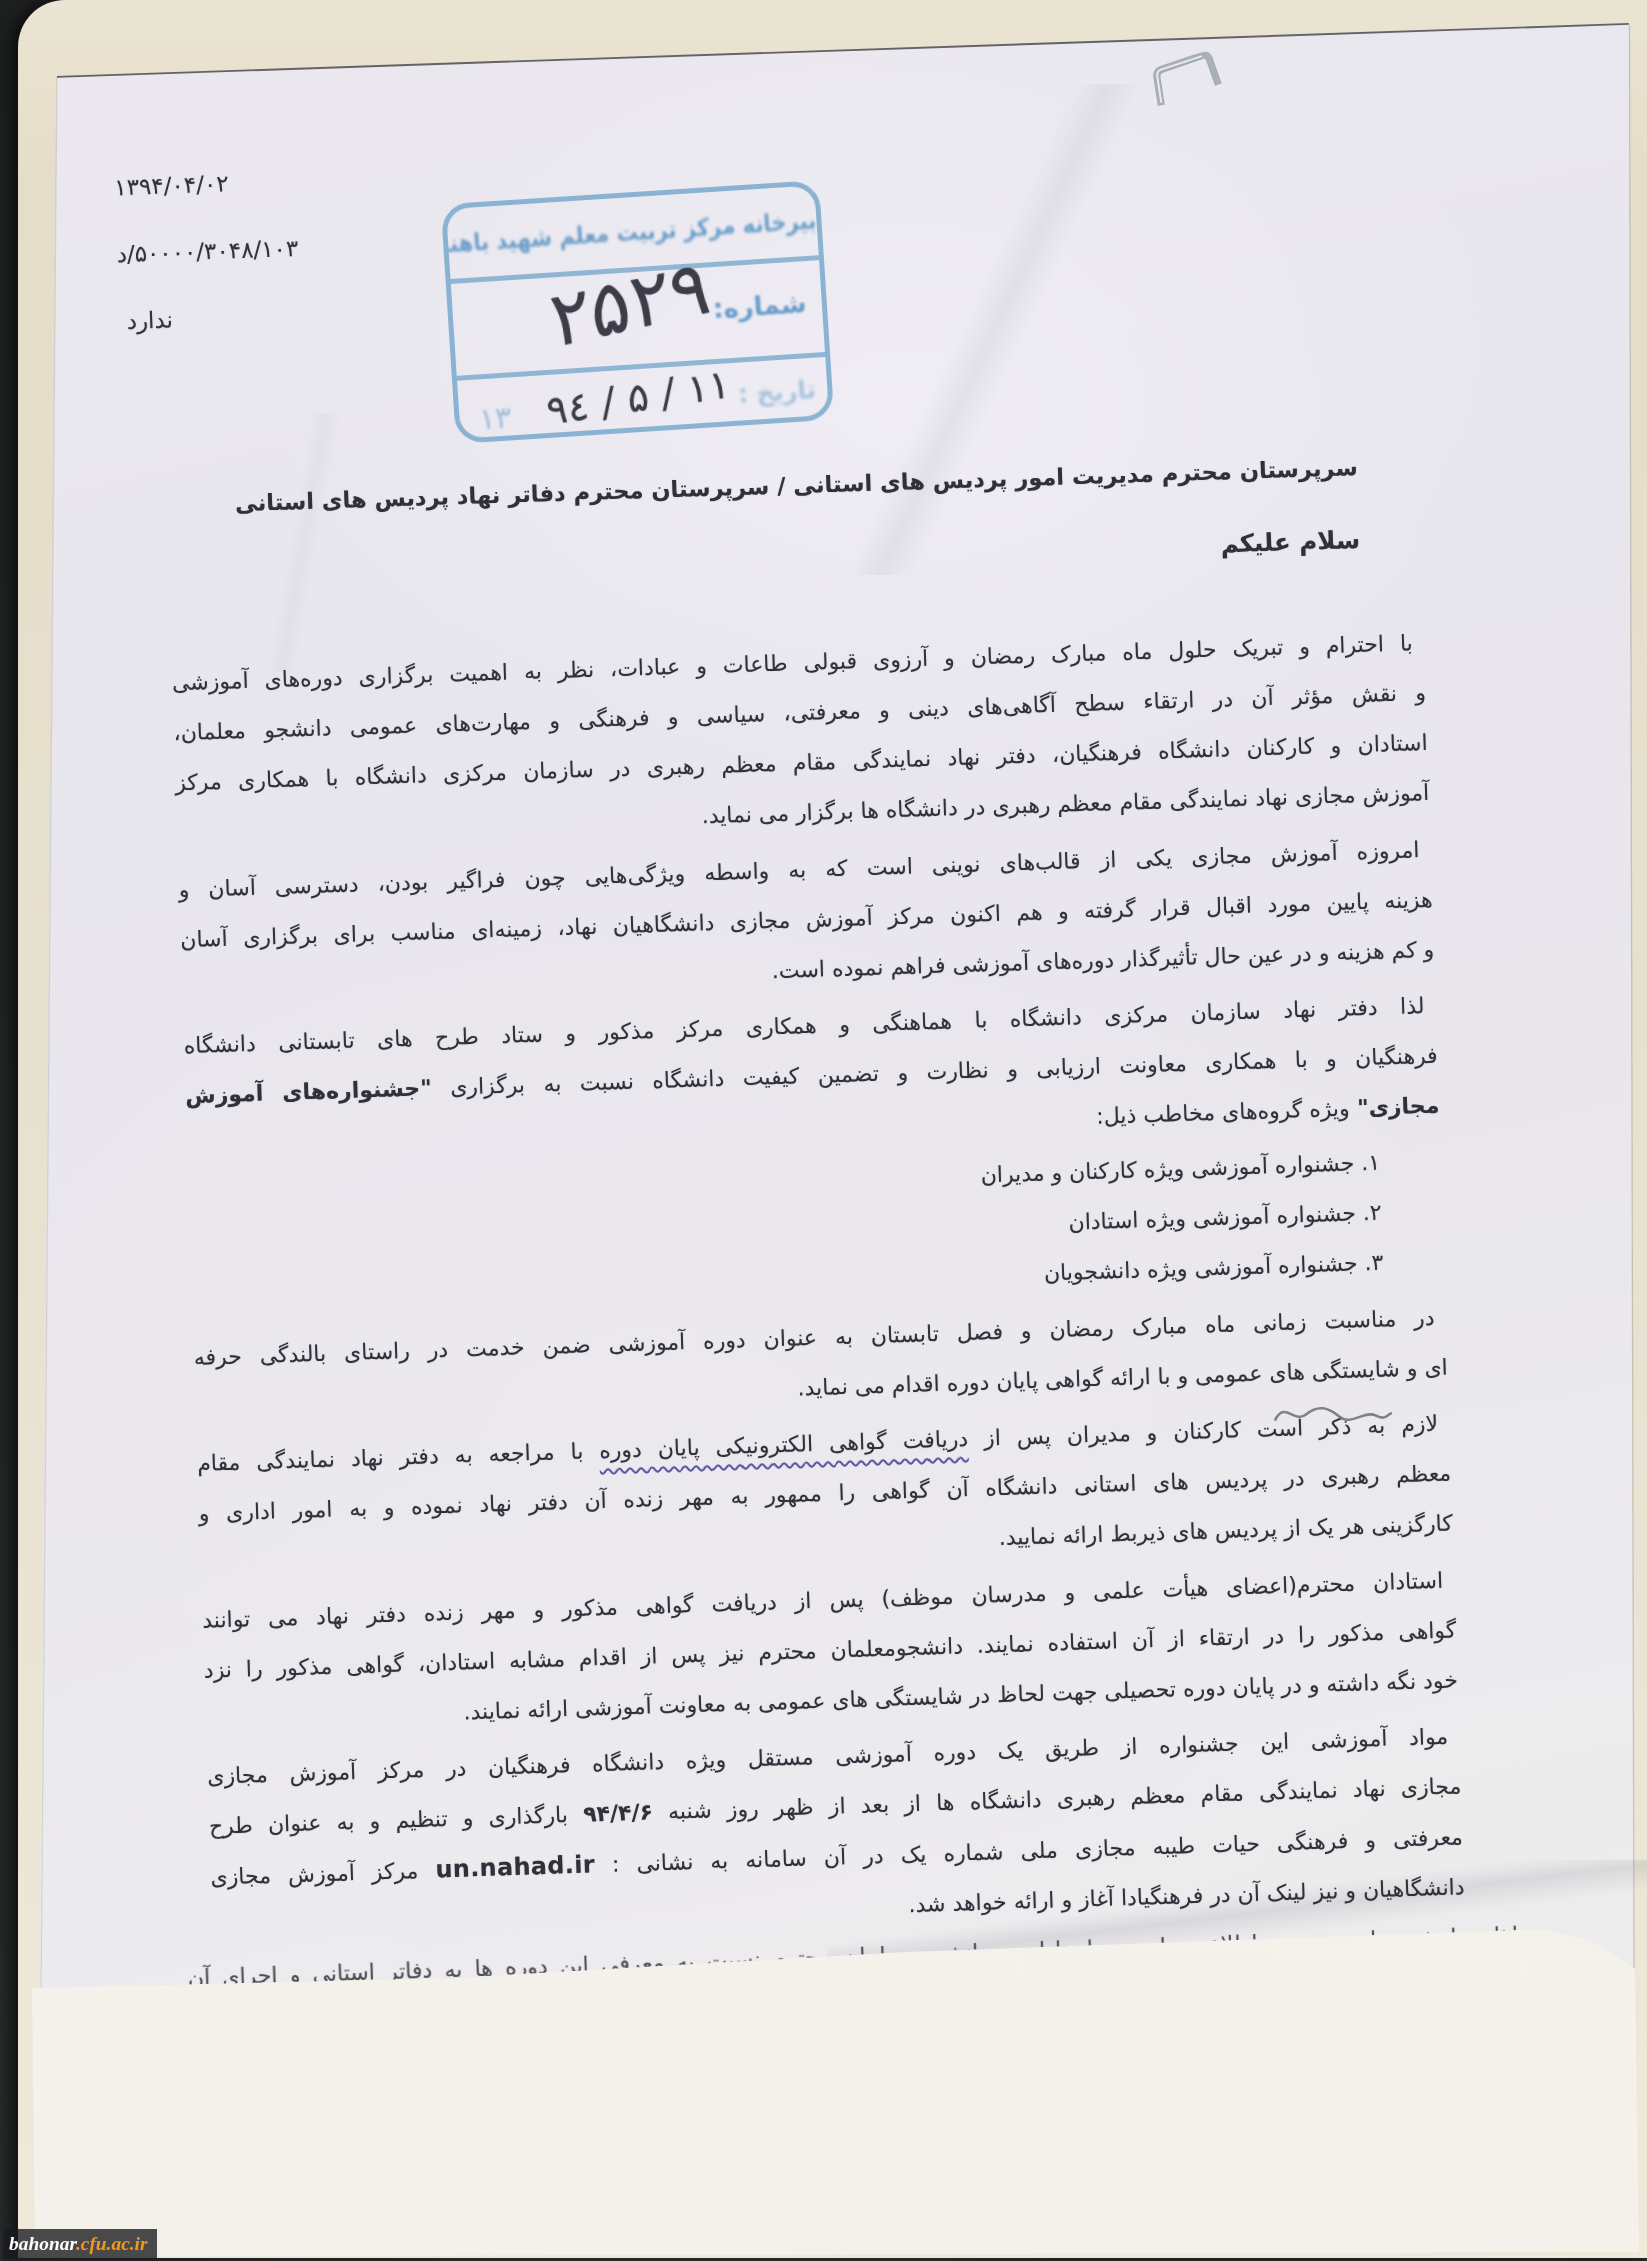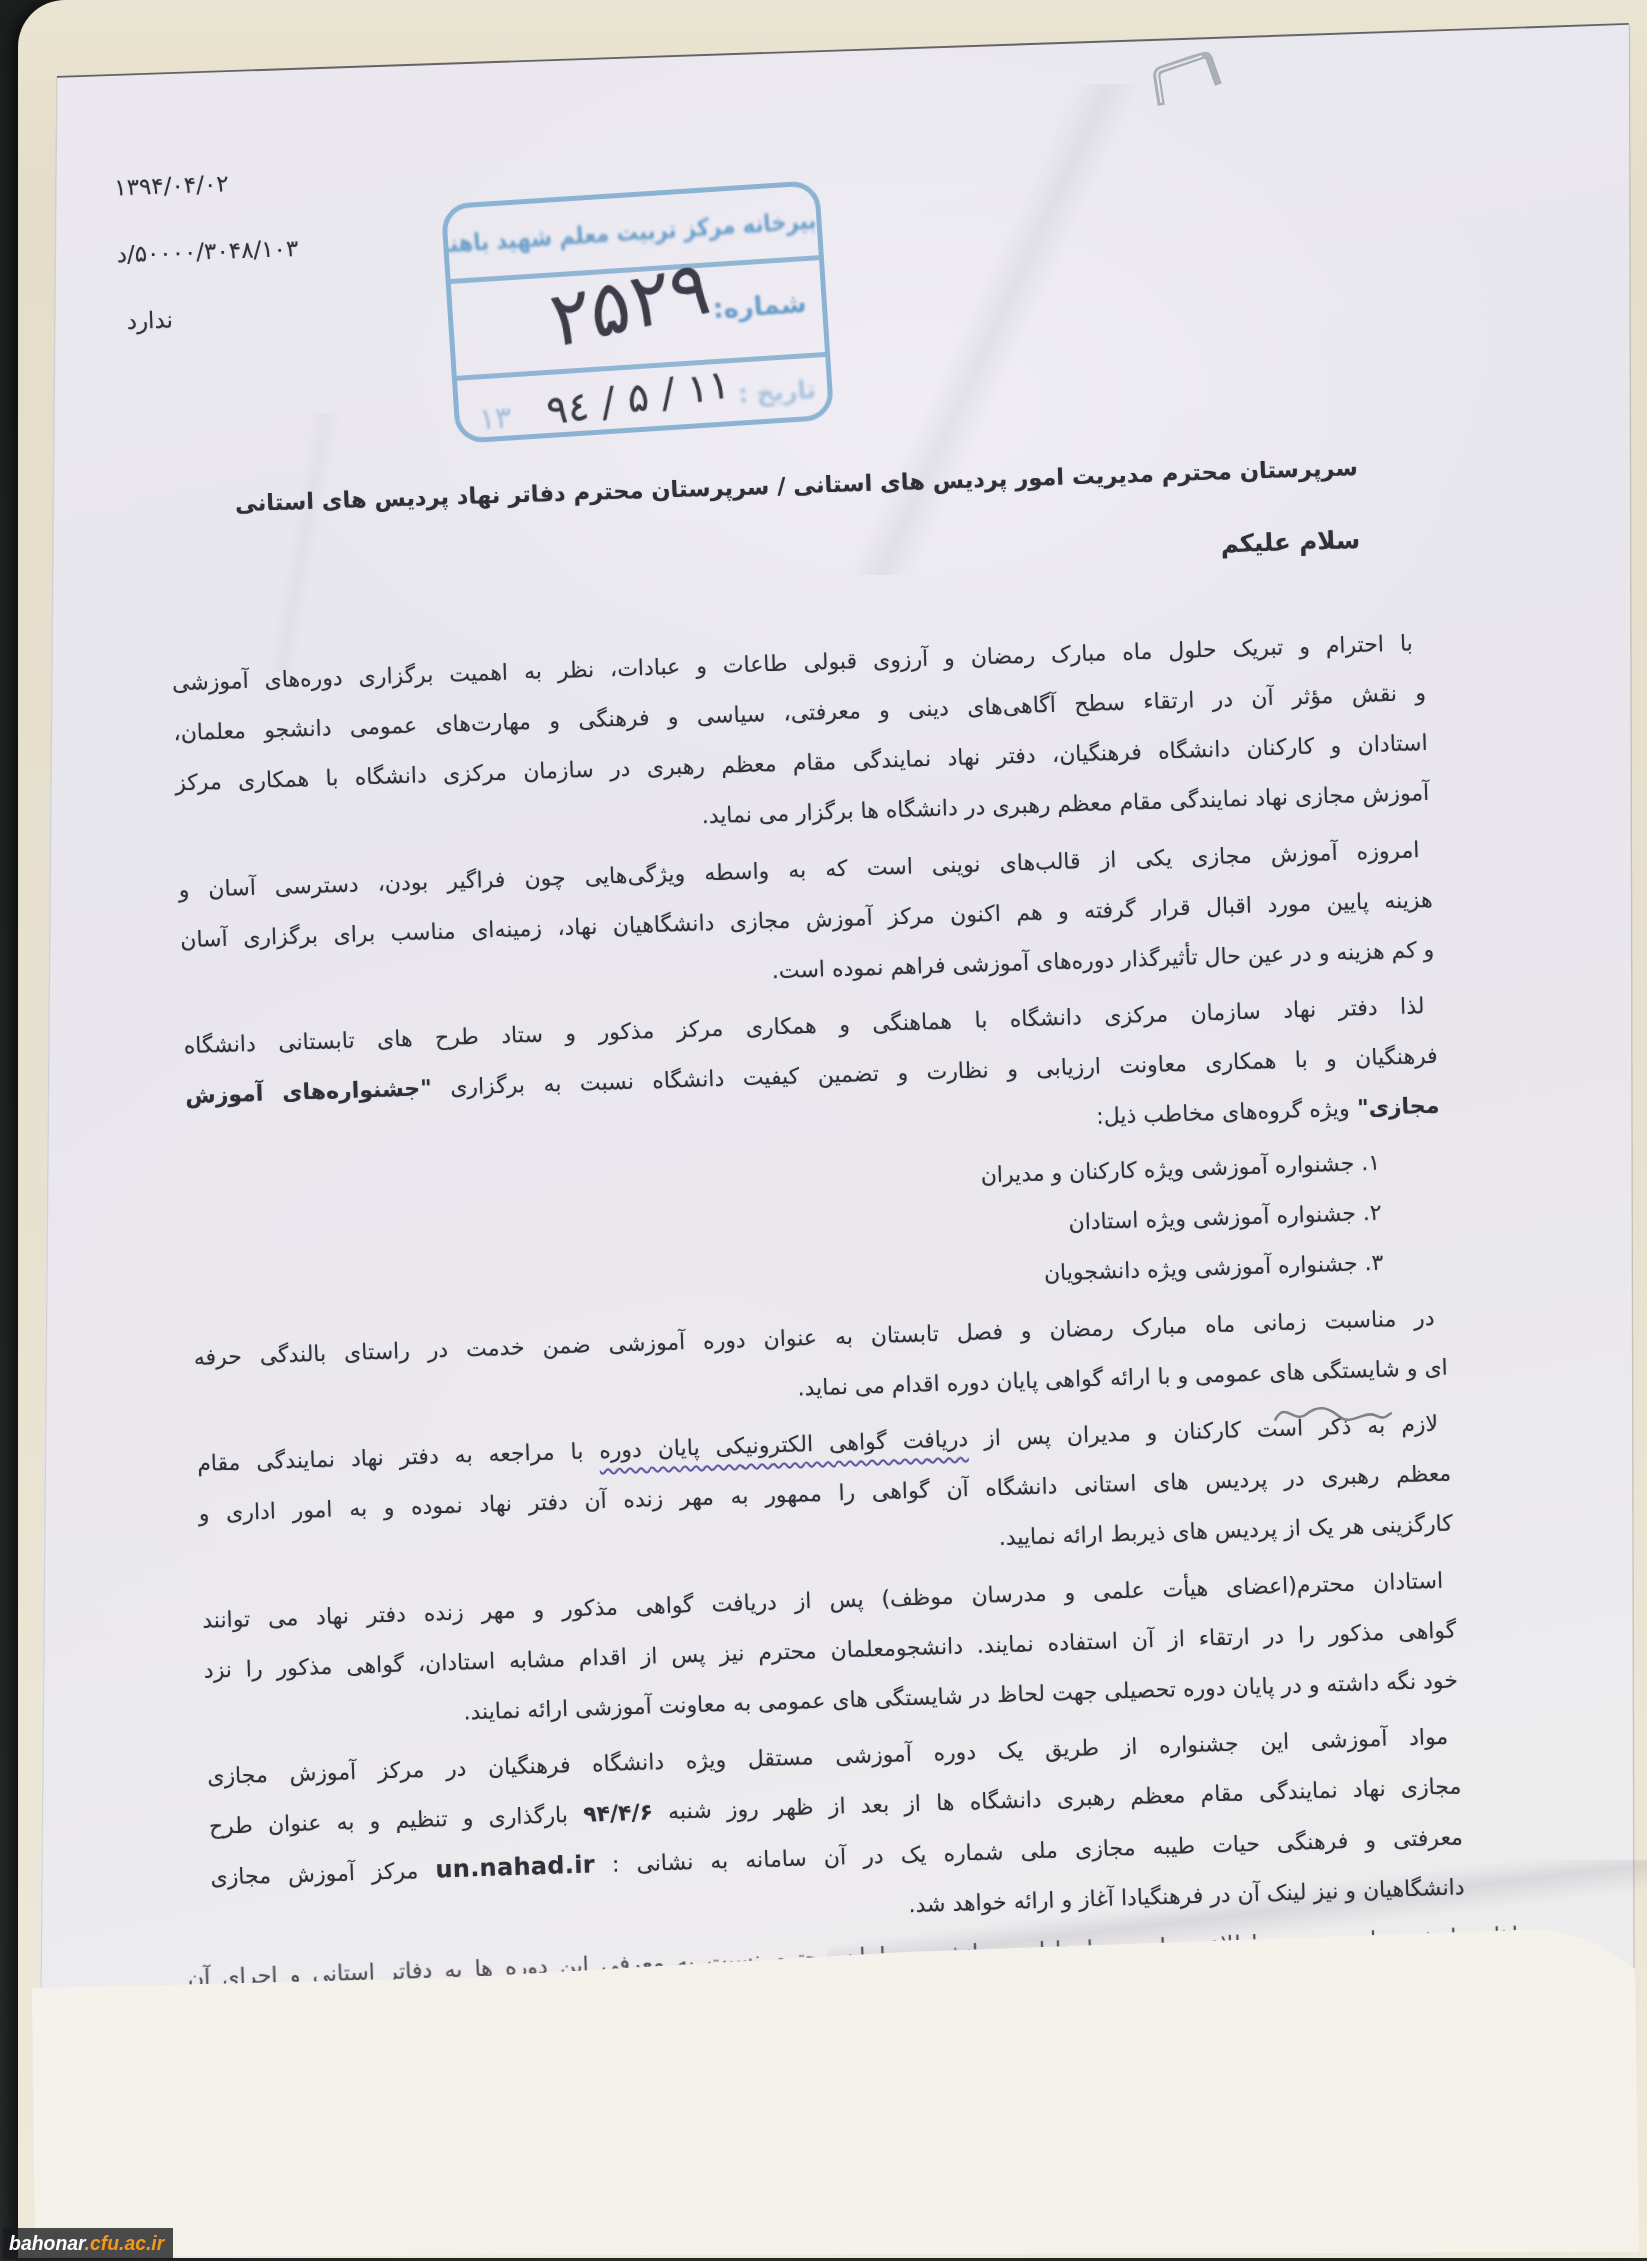--- a/index.html
+++ b/index.html
@@ -106,21 +106,21 @@
   .staple{position:absolute;left:1151px;top:57px;width:72px;height:48px;
     transform:rotate(-14deg);}
   
   .scribble{position:absolute;left:1271px;top:1396px;width:123px;height:41px;
     transform:rotate(2deg);opacity:.85;}
   
   .watermark{
     position:absolute;left:2.6px;bottom:1.9px;
     background:rgba(26,26,30,.78);
     padding:3.2px 9px 4.5px 6.5px;
-    font-family:Liberation Sans, sans-serif;font-style:italic;font-weight:bold;
+    font-family:Liberation Serif, serif;font-style:italic;font-weight:bold;
     font-size:19.4px;white-space:nowrap;z-index:30;
   }
   .wm-site{color:#ffffff;}
   .wm-domain{color:#f2991d;}
   .z1{z-index:1}.z2{z-index:2}.z3{z-index:3}.z4{z-index:4}.z5{z-index:5}
   .z6{z-index:6}.z7{z-index:7}.z8{z-index:8}
 </style>
 </head>
 <body>
 

